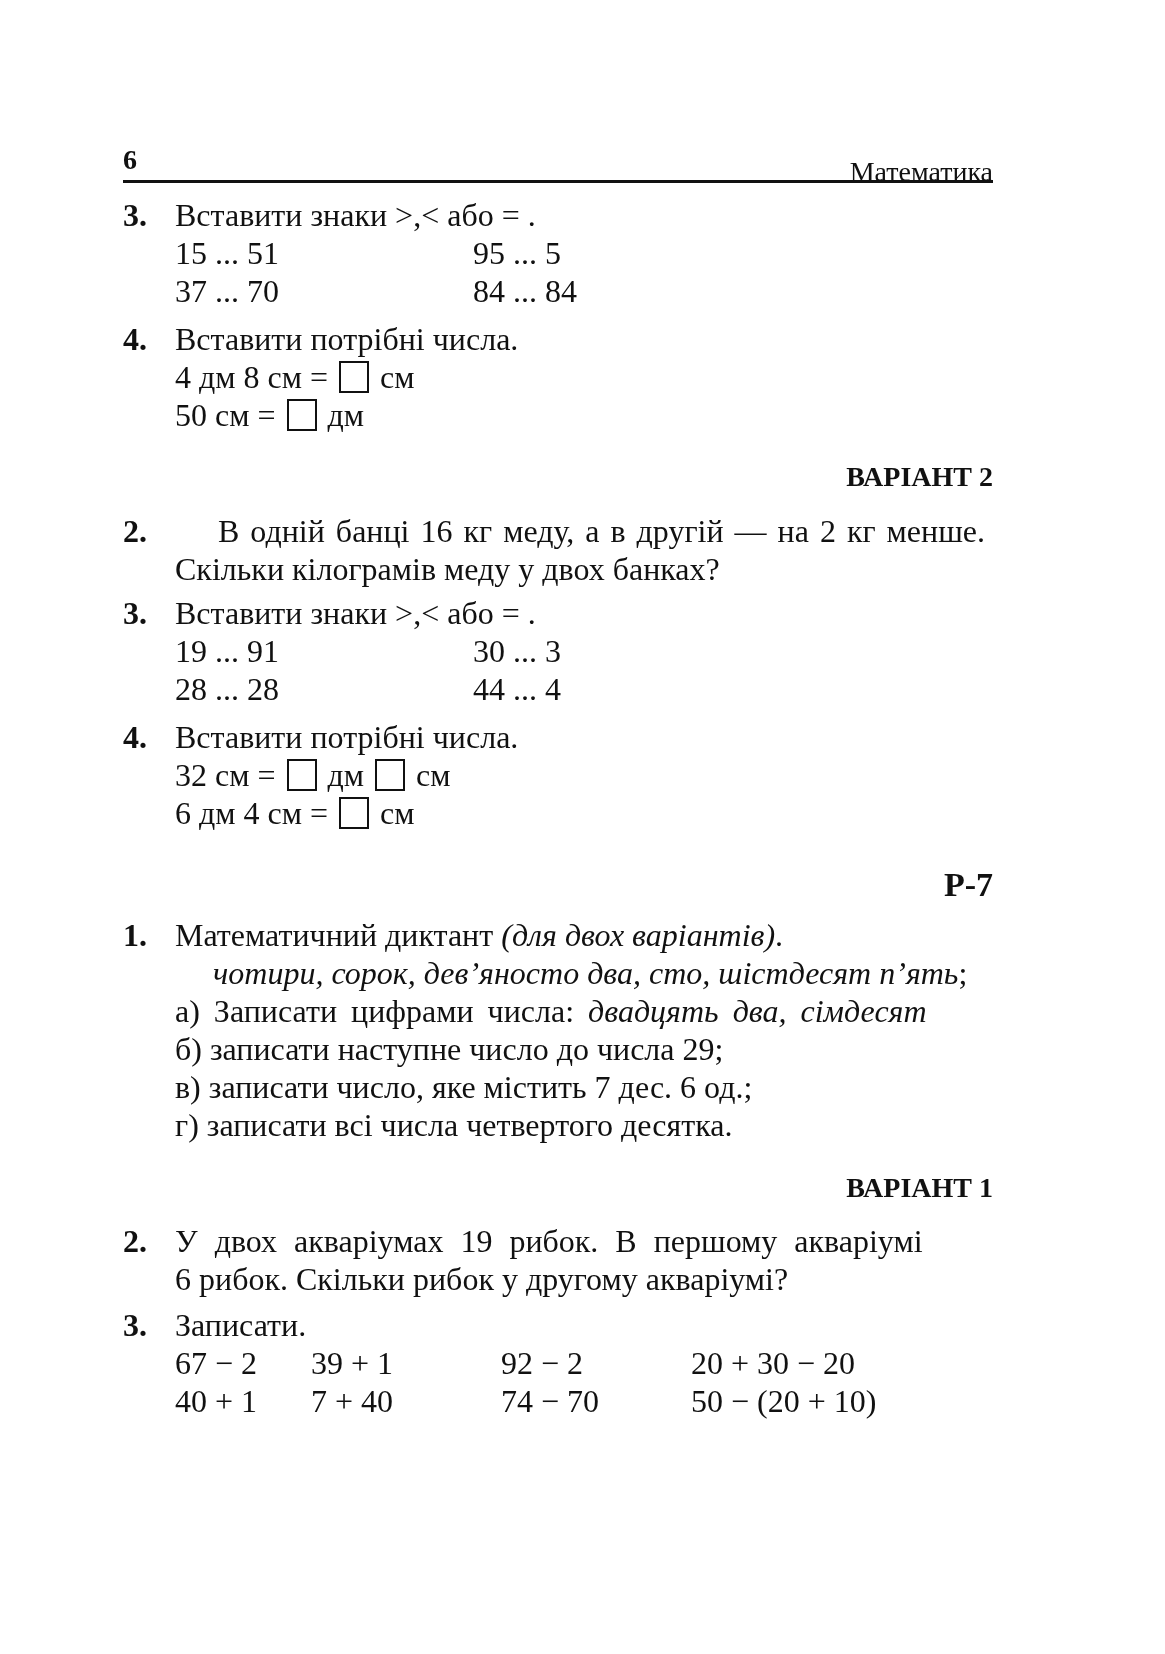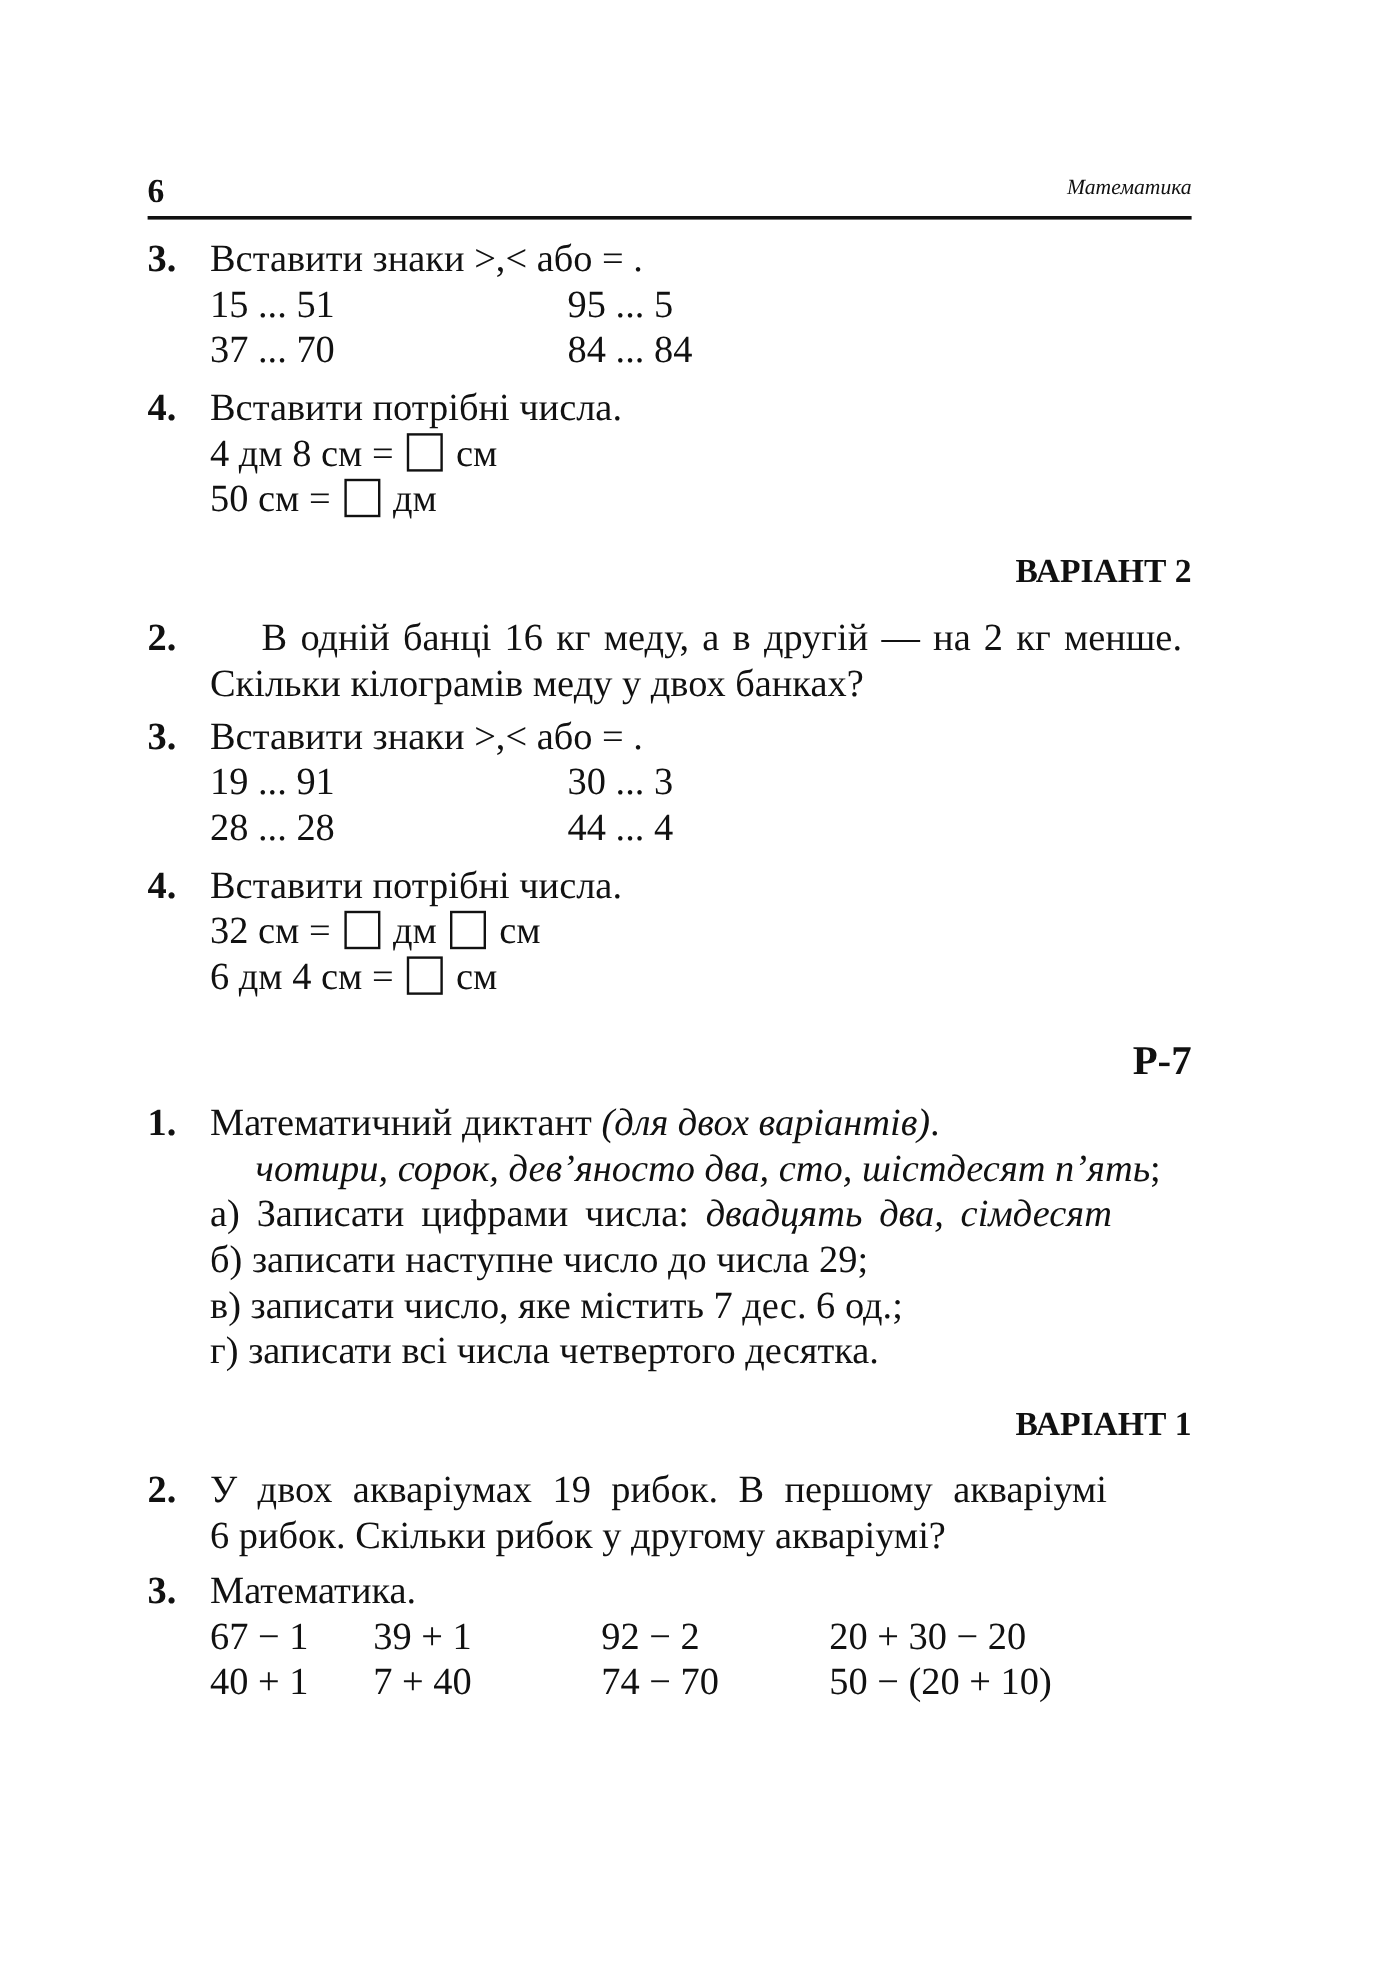--- a/index.html
+++ b/index.html
@@ -2,21 +2,21 @@
 <html><head>
 <meta charset="utf-8">
 <style>
   html, body { margin: 0; padding: 0; background: #ffffff; }
   body { width: 1165px; height: 1654px; position: relative; overflow: hidden;
          font-family: "Liberation Serif", serif; color: #111; }
   .page { position: absolute; left: 123px; top: 0; width: 870px; }
   .header { position: absolute; top: 140px; left: 0; width: 870px; height: 40px;
             border-bottom: 3px solid #111; }
   .page-num { position: absolute; left: 0; top: 4px; font-size: 28px; font-weight: bold; }
-  .running-title { position: absolute; right: 0; top: 6px; font-size: 18px; font-style: italic; }
+  .running-title { position: absolute; right: 0; top: 16px; font-size: 28px; }
   .task { position: absolute; left: 0; width: 870px; font-size: 32px; line-height: 38px; }
   .num { position: absolute; left: 0; top: 0; font-weight: bold; width: 50px; }
   .body { margin-left: 52px; }
   .row { white-space: nowrap; }
   .col2 { position: absolute; left: 284px; margin-left: 14px; }
   .box { display: inline-block; width: 26px; height: 28px; border: 2px solid #111;
          vertical-align: -5px; margin: 0 3px; }
   .heading { position: absolute; left: 0; width: 870px; text-align: right;
              font-weight: bold; font-size: 28px; }
   .code { position: absolute; right: 0; font-weight: bold; font-size: 34px; }
@@ -141,23 +141,23 @@
     <span class="num">2.</span>
     <div class="body">
       <div class="row" style="word-spacing:9px;">У двох акваріумах 19 рибок. В першому акваріумі</div>
       <div class="row">6 рибок. Скільки рибок у другому акваріумі?</div>
     </div>
   </div>
 
   <div class="task" style="top:1306px;">
     <span class="num">3.</span>
     <div class="body">
-      <div class="row">Математика.</div>
+      <div class="row">Записати.</div>
       <div class="calc">
-        <span style="left:0;">67 − 1</span>
+        <span style="left:0;">67 − 2</span>
         <span style="left:136px;">39 + 1</span>
         <span style="left:326px;text-align:right;">92 − 2</span>
         <span style="left:516px;">20 + 30 − 20</span>
       </div>
       <div class="calc">
         <span style="left:0;">40 + 1</span>
         <span style="left:136px;">7 + 40</span>
         <span style="left:326px;">74 − 70</span>
         <span style="left:516px;">50 − (20 + 10)</span>
       </div>

